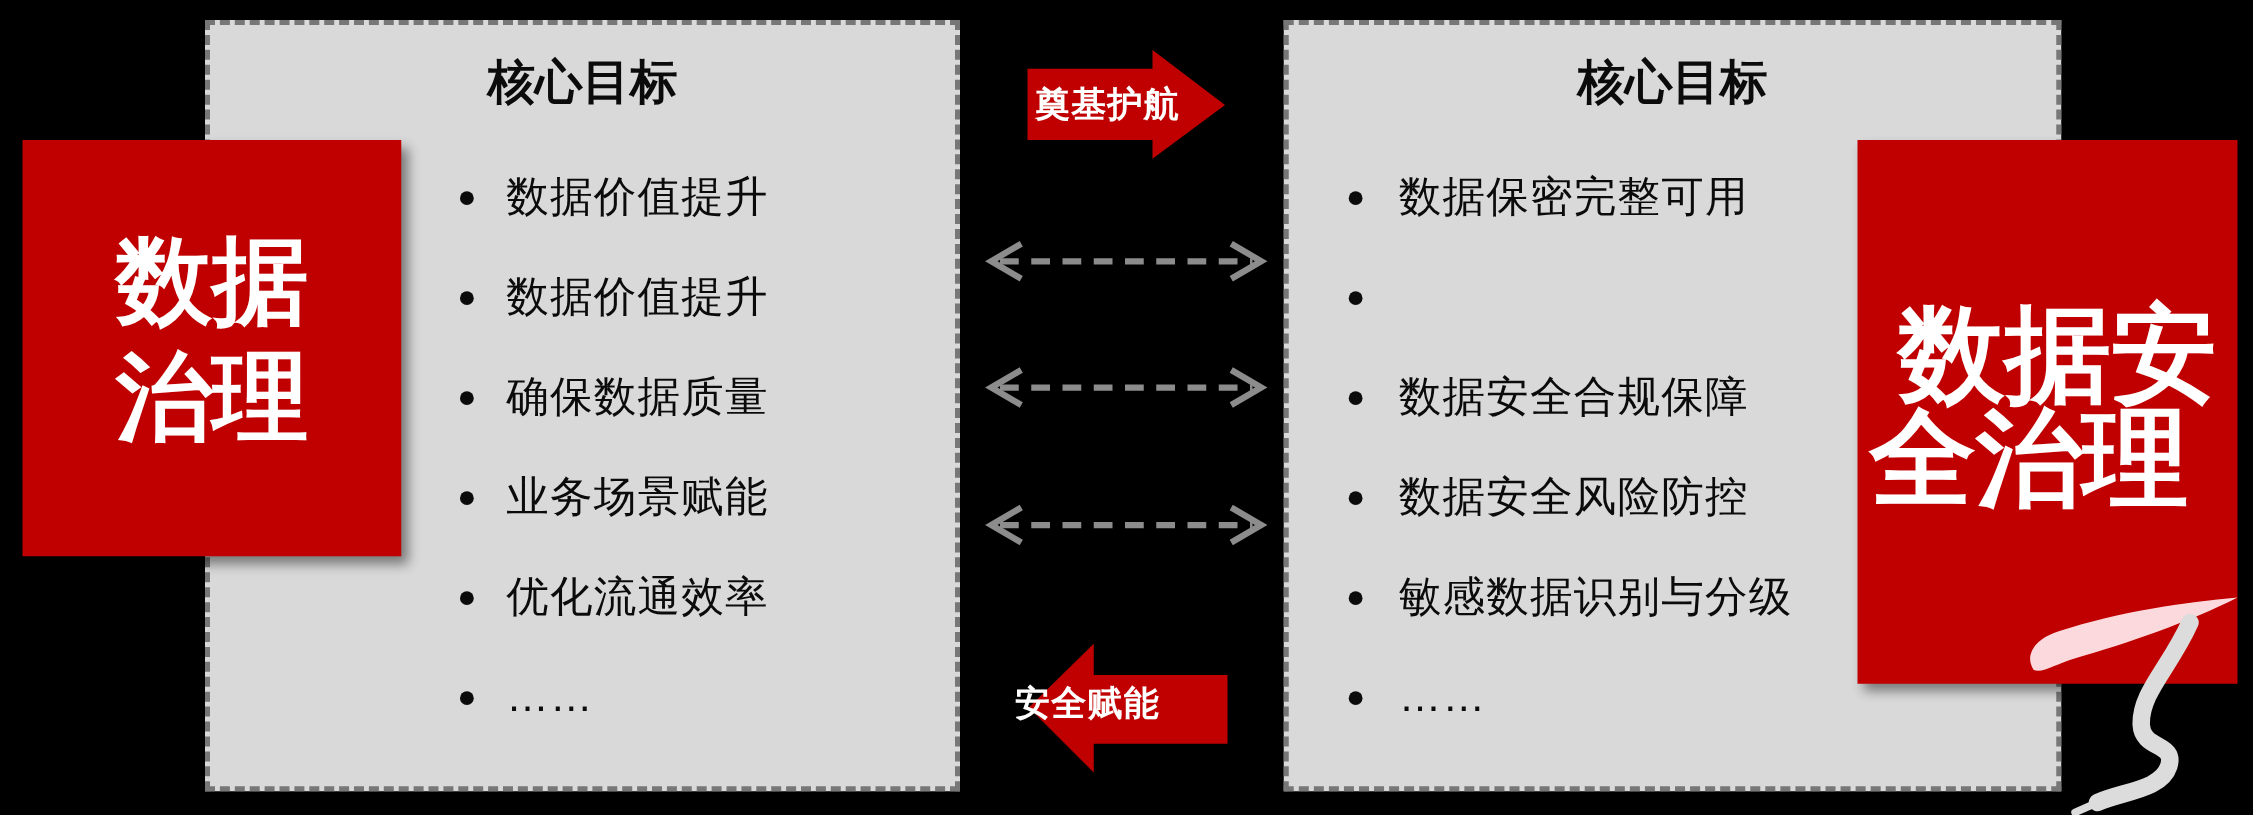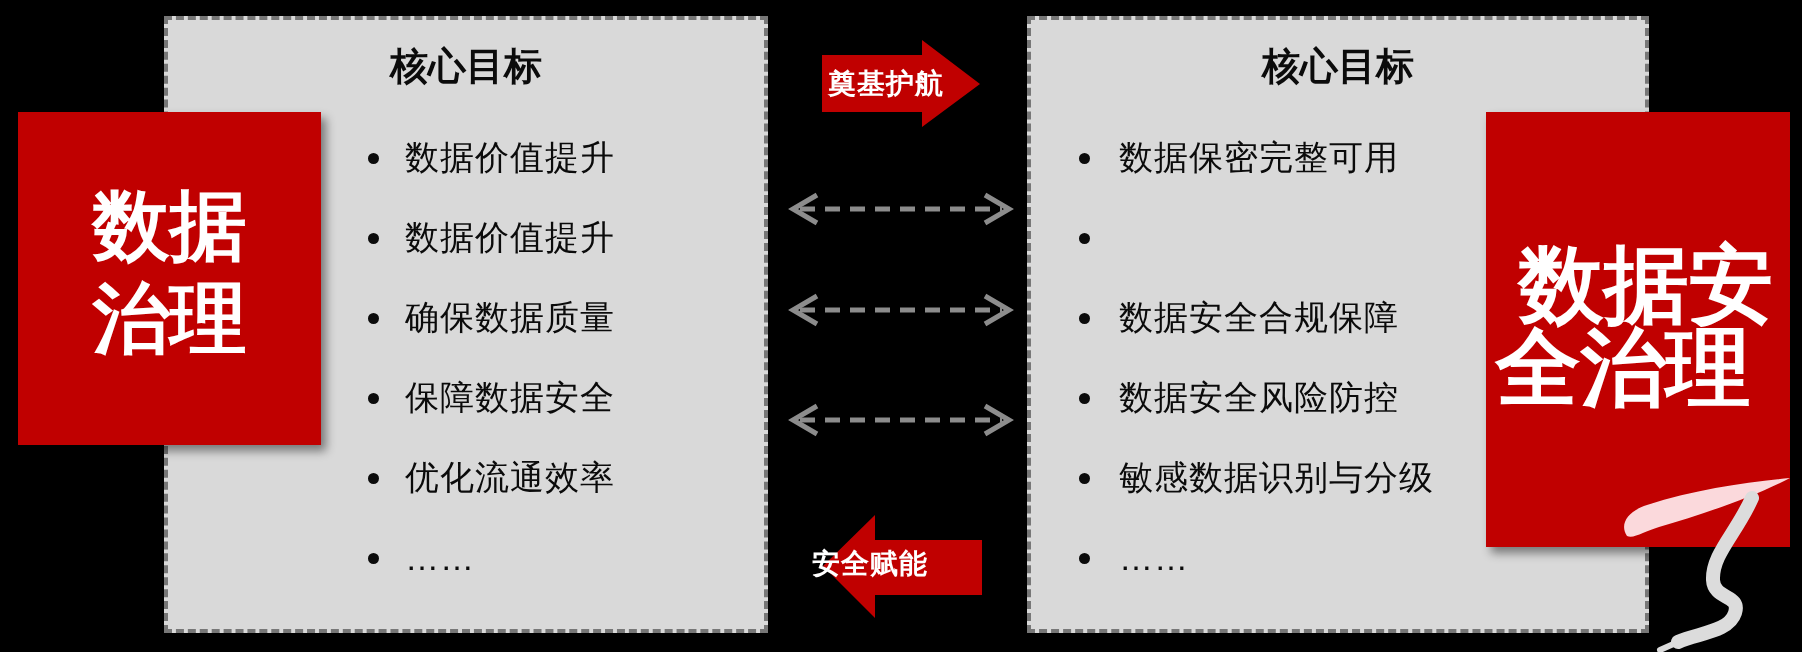--- a/index.html
+++ b/index.html
@@ -93,21 +93,21 @@
         <li>
         <span class="dot"></span>
         <span class="goal-text">数据价值提升</span>
       </li>
         <li>
         <span class="dot"></span>
         <span class="goal-text">确保数据质量</span>
       </li>
         <li>
         <span class="dot"></span>
-        <span class="goal-text">保障数据安全</span>
+        <span class="goal-text">业务场景赋能</span>
       </li>
         <li>
         <span class="dot"></span>
         <span class="goal-text">优化流通效率</span>
       </li>
         <li>
         <span class="dot"></span>
         <span class="goal-text">……</span>
       </li>
       </ul>

